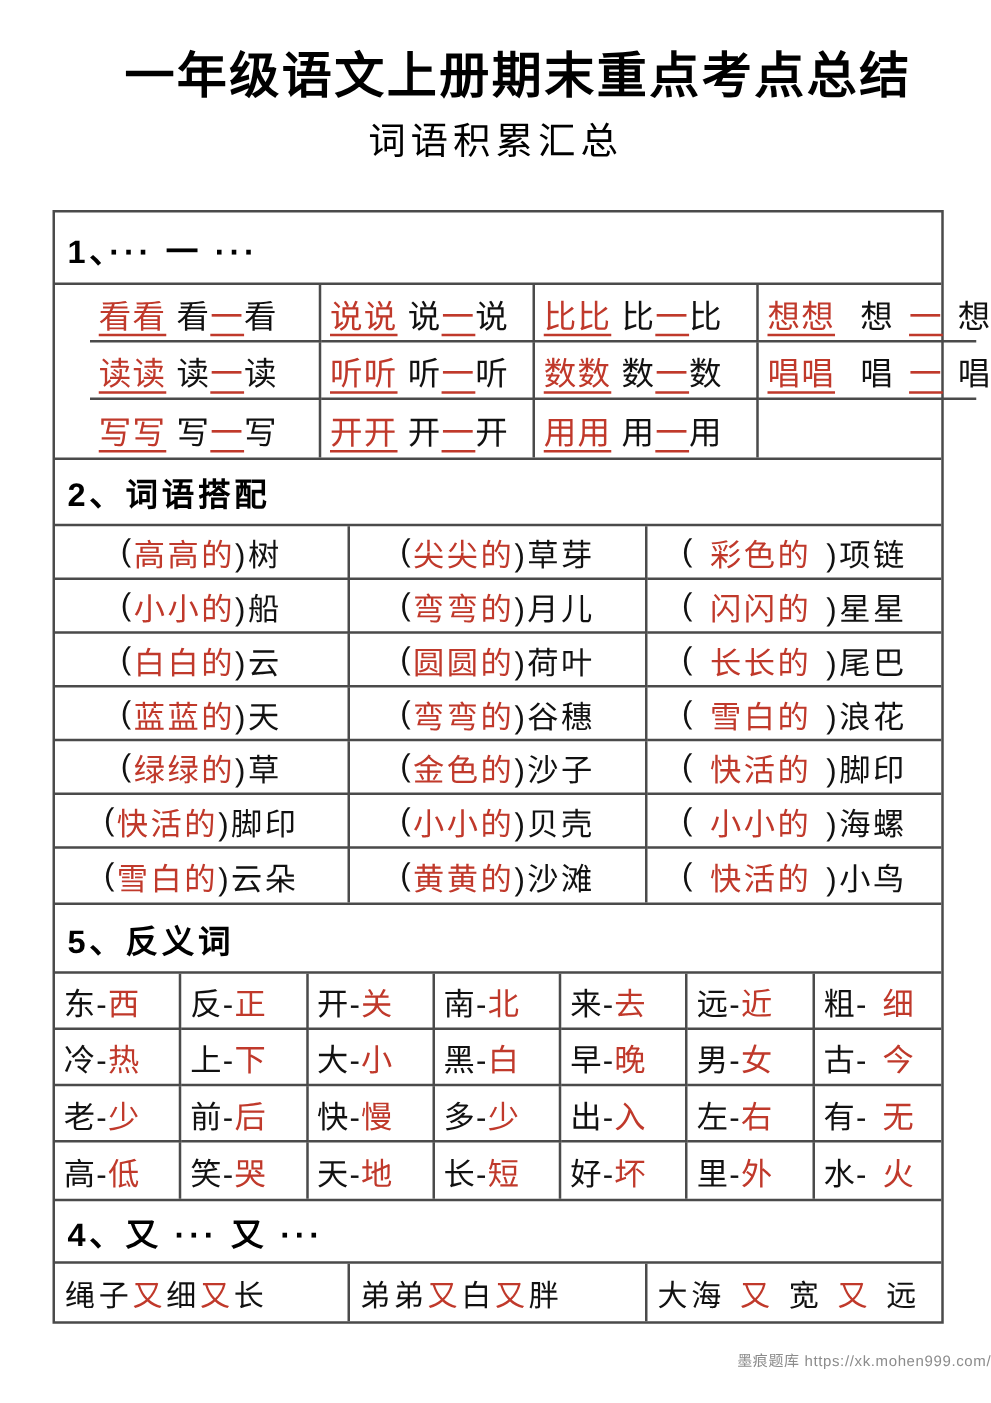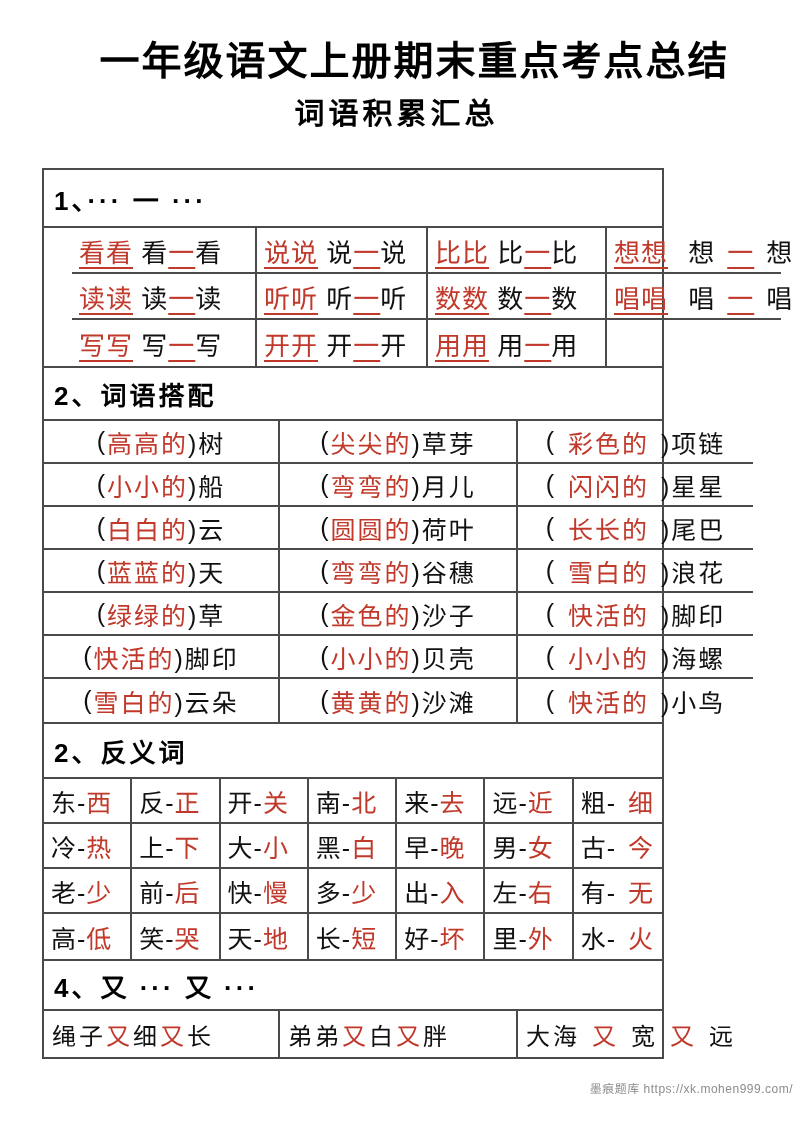--- a/index.html
+++ b/index.html
@@ -18,29 +18,29 @@
     font-size: 40px;
     font-weight: bold;
     letter-spacing: 2px;
     color: #000000;
     line-height: 1.25;
     margin-left: 36px;
   }
   .subtitle {
     text-align: center;
     font-size: 30px;
-    font-weight: bold;
+    font-weight: normal;
     letter-spacing: 4px;
     color: #000000;
     margin-top: 10px;
     line-height: 1.2;
   }
 
   .doc-table {
-    width: 622px;
+    width: 713px;
     margin: 36px 0 0 42px;
     border: 2px solid #4a4a4a;
     background: #ffffff;
   }
 
   .sec { border-bottom: 2px solid #4a4a4a; }
   .sec:last-child { border-bottom: none; }
 
   .sec-header {
     display: flex;
@@ -140,21 +140,21 @@
           <div class="cell last-col"><span class="">(</span><span class="red">快活的</span><span class="">)脚印</span></div>
           <div class="cell"><span class="">(</span><span class="red">快活的</span><span class="">)脚印</span></div>
           <div class="cell"><span class="">(</span><span class="red">小小的</span><span class="">)贝壳</span></div>
           <div class="cell last-col"><span class="">(</span><span class="red">小小的</span><span class="">)海螺</span></div>
           <div class="cell last-row"><span class="">(</span><span class="red">雪白的</span><span class="">)云朵</span></div>
           <div class="cell last-row"><span class="">(</span><span class="red">黄黄的</span><span class="">)沙滩</span></div>
           <div class="cell last-col last-row"><span class="">(</span><span class="red">快活的</span><span class="">)小鸟</span></div>
         </div>
       </div>
       <div class="sec sec-3">
-        <div class="sec-header">2、反义词</div>
+        <div class="sec-header">5、反义词</div>
         <div class="sec-grid">
           <div class="cell"><span class="">东-</span><span class="red">西</span></div>
           <div class="cell"><span class="">反-</span><span class="red">正</span></div>
           <div class="cell"><span class="">开-</span><span class="red">关</span></div>
           <div class="cell"><span class="">南-</span><span class="red">北</span></div>
           <div class="cell"><span class="">来-</span><span class="red">去</span></div>
           <div class="cell"><span class="">远-</span><span class="red">近</span></div>
           <div class="cell last-col"><span class="">粗-</span><span class="red">细</span></div>
           <div class="cell"><span class="">冷-</span><span class="red">热</span></div>
           <div class="cell"><span class="">上-</span><span class="red">下</span></div>

